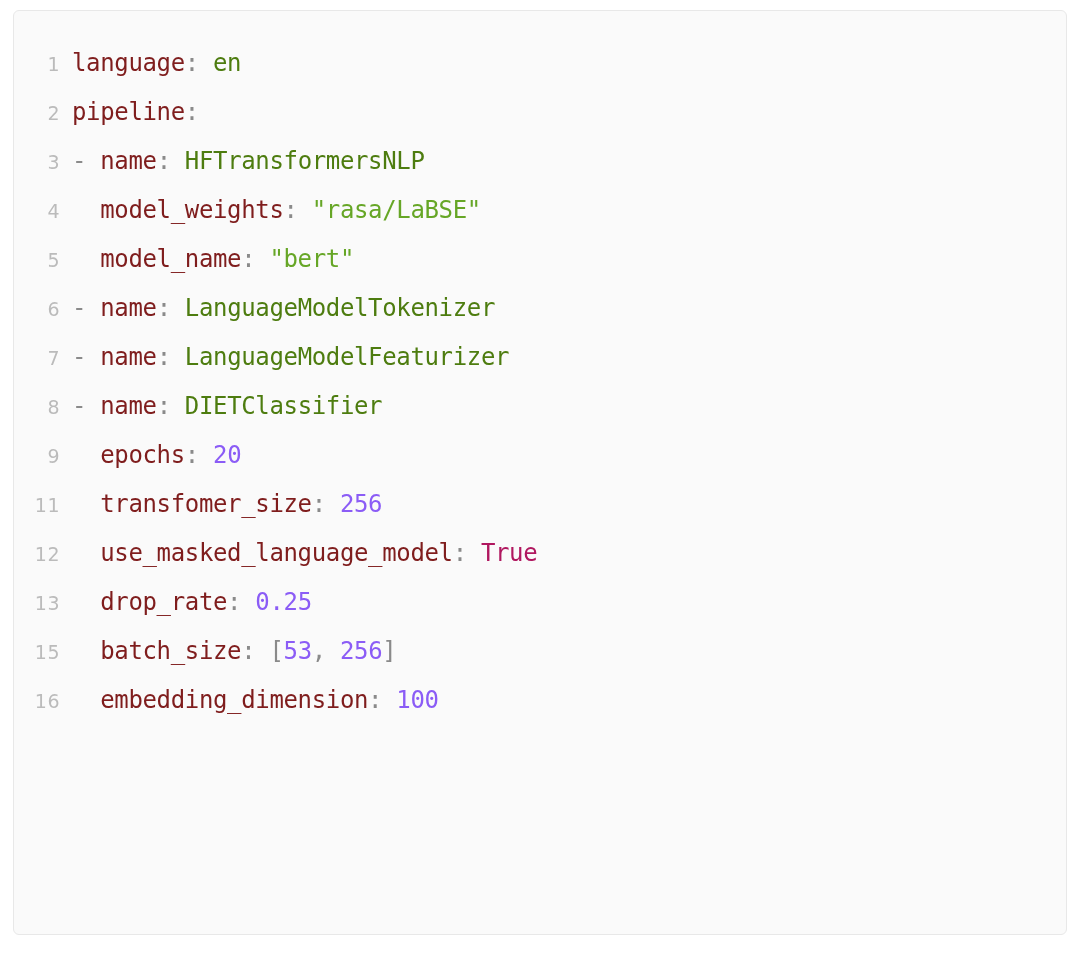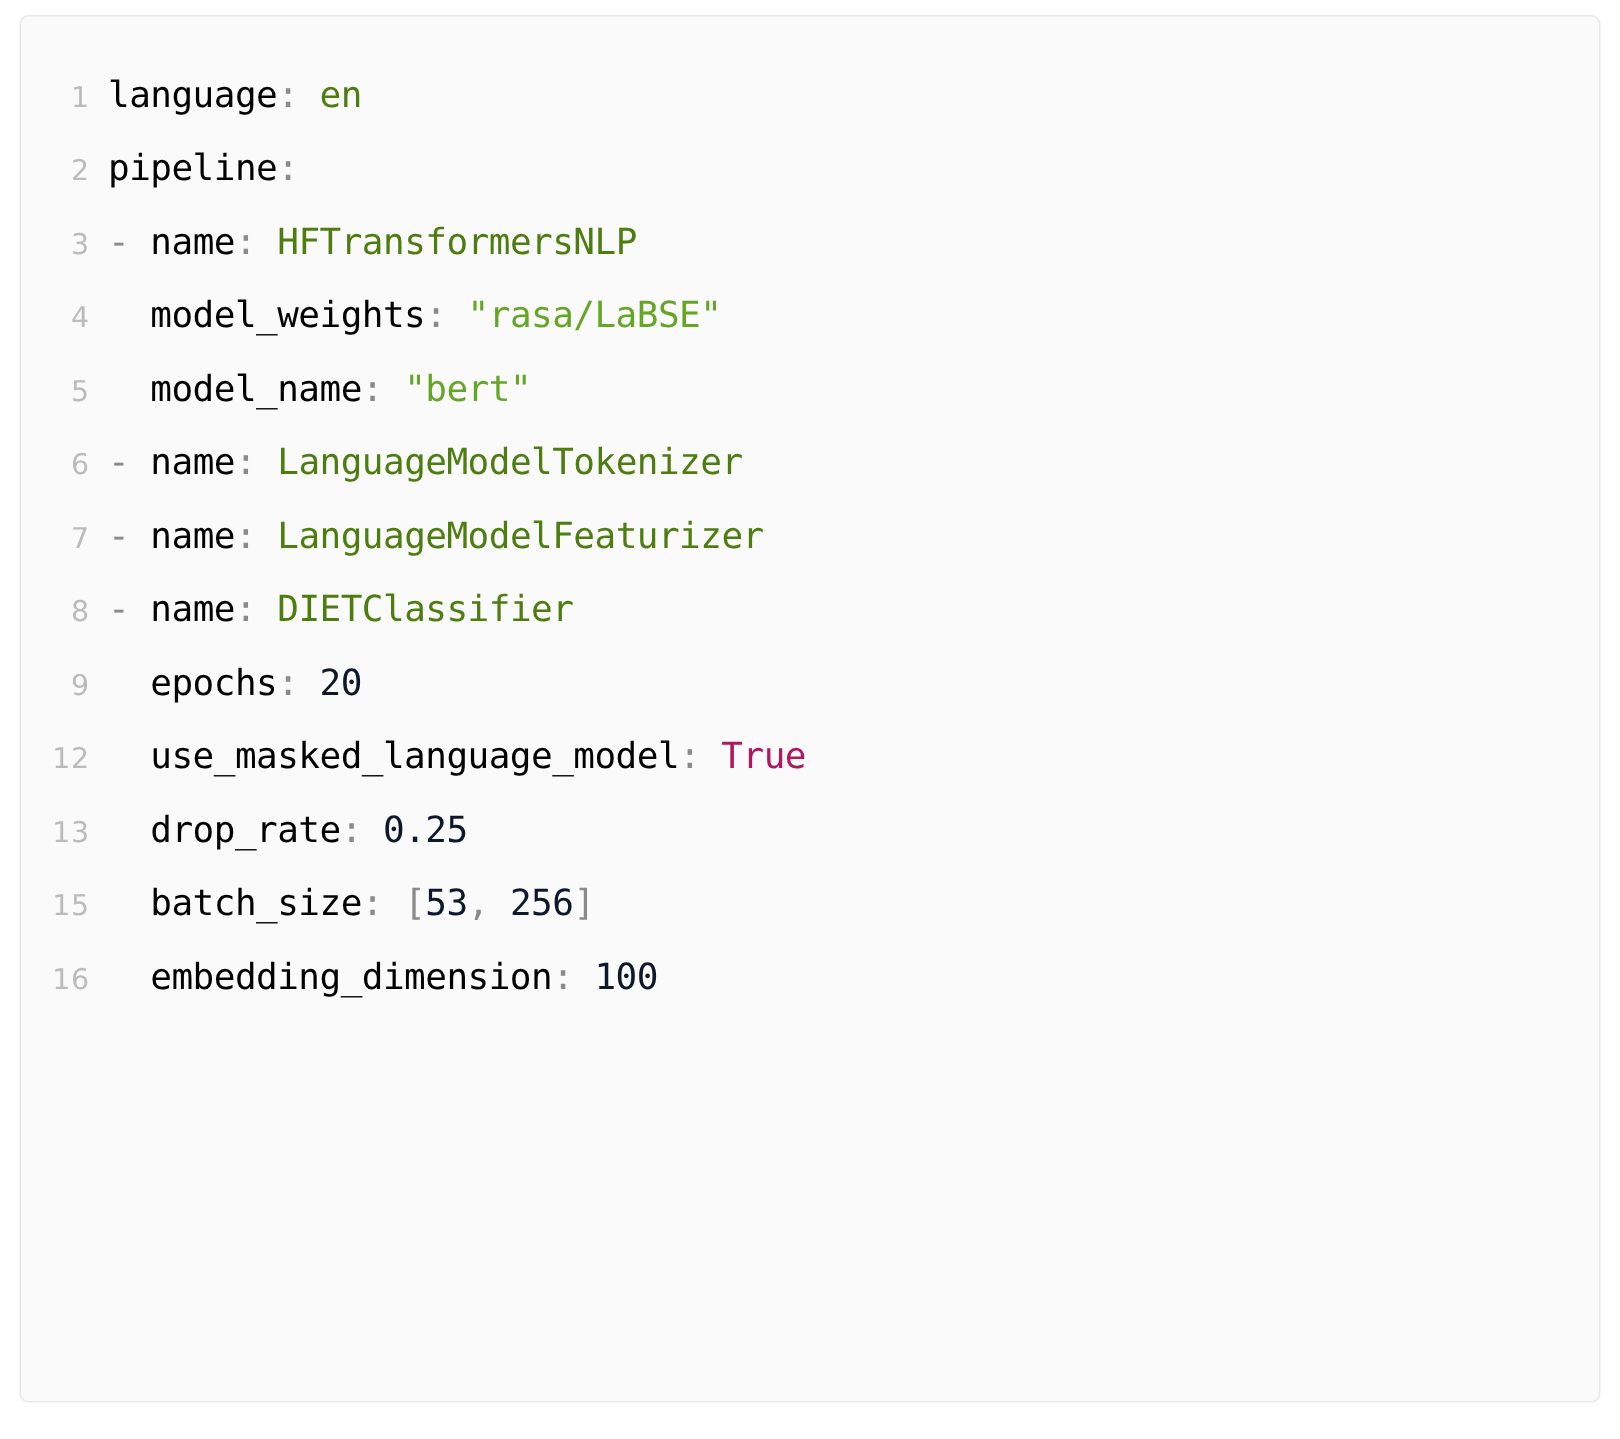--- a/index.html
+++ b/index.html
@@ -62,43 +62,44 @@
 
   .code-text {
     flex: 1;
     font-size: 24px;
     font-family: "DejaVu Sans Mono", monospace;
     letter-spacing: -0.35px;
     color: #1a1a1a;
     white-space: pre;
   }
 
-  .tok-key    { color: #000000; }
+  .tok-key    { color: #7f1d1d; }
   .tok-plain  { color: #4d7c0f; }
   .tok-punct  { color: #8a8a8a; }
   .tok-dash   { color: #8a8a8a; }
   .tok-str    { color: #66a626; }
-  .tok-num    { color: #0f172a; }
+  .tok-num    { color: #8b5cf6; }
   .tok-bool   { color: #b0175f; }
   .tok-brkt   { color: #8a8a8a; }
 </style>
 </head>
 <body>
 
 <div id="page">
   <div class="code-block">
     <div class="code-lines">
         <div class="code-line"><span class="ln">1</span><span class="code-text"><span class="tok-key">language</span><span class="tok-punct">:</span><span class="tok-plain"> en</span></span></div>
         <div class="code-line"><span class="ln">2</span><span class="code-text"><span class="tok-key">pipeline</span><span class="tok-punct">:</span></span></div>
         <div class="code-line"><span class="ln">3</span><span class="code-text"><span class="tok-dash">-</span><span class="tok-plain"> </span><span class="tok-key">name</span><span class="tok-punct">:</span><span class="tok-plain"> HFTransformersNLP</span></span></div>
         <div class="code-line"><span class="ln">4</span><span class="code-text"><span class="tok-plain">  </span><span class="tok-key">model_weights</span><span class="tok-punct">:</span><span class="tok-plain"> </span><span class="tok-str">"rasa/LaBSE"</span></span></div>
         <div class="code-line"><span class="ln">5</span><span class="code-text"><span class="tok-plain">  </span><span class="tok-key">model_name</span><span class="tok-punct">:</span><span class="tok-plain"> </span><span class="tok-str">"bert"</span></span></div>
         <div class="code-line"><span class="ln">6</span><span class="code-text"><span class="tok-dash">-</span><span class="tok-plain"> </span><span class="tok-key">name</span><span class="tok-punct">:</span><span class="tok-plain"> LanguageModelTokenizer</span></span></div>
         <div class="code-line"><span class="ln">7</span><span class="code-text"><span class="tok-dash">-</span><span class="tok-plain"> </span><span class="tok-key">name</span><span class="tok-punct">:</span><span class="tok-plain"> LanguageModelFeaturizer</span></span></div>
         <div class="code-line"><span class="ln">8</span><span class="code-text"><span class="tok-dash">-</span><span class="tok-plain"> </span><span class="tok-key">name</span><span class="tok-punct">:</span><span class="tok-plain"> DIETClassifier</span></span></div>
         <div class="code-line"><span class="ln">9</span><span class="code-text"><span class="tok-plain">  </span><span class="tok-key">epochs</span><span class="tok-punct">:</span><span class="tok-plain"> </span><span class="tok-num">20</span></span></div>
+        <div class="code-line"><span class="ln">11</span><span class="code-text"><span class="tok-plain">  </span><span class="tok-key">transfomer_size</span><span class="tok-punct">:</span><span class="tok-plain"> </span><span class="tok-num">256</span></span></div>
         <div class="code-line"><span class="ln">12</span><span class="code-text"><span class="tok-plain">  </span><span class="tok-key">use_masked_language_model</span><span class="tok-punct">:</span><span class="tok-plain"> </span><span class="tok-bool">True</span></span></div>
         <div class="code-line"><span class="ln">13</span><span class="code-text"><span class="tok-plain">  </span><span class="tok-key">drop_rate</span><span class="tok-punct">:</span><span class="tok-plain"> </span><span class="tok-num">0.25</span></span></div>
         <div class="code-line"><span class="ln">15</span><span class="code-text"><span class="tok-plain">  </span><span class="tok-key">batch_size</span><span class="tok-punct">:</span><span class="tok-plain"> </span><span class="tok-brkt">[</span><span class="tok-num">53</span><span class="tok-brkt">, </span><span class="tok-num">256</span><span class="tok-brkt">]</span></span></div>
         <div class="code-line"><span class="ln">16</span><span class="code-text"><span class="tok-plain">  </span><span class="tok-key">embedding_dimension</span><span class="tok-punct">:</span><span class="tok-plain"> </span><span class="tok-num">100</span></span></div>
       </div>
   </div>
 </div>
 
 </body></html>

